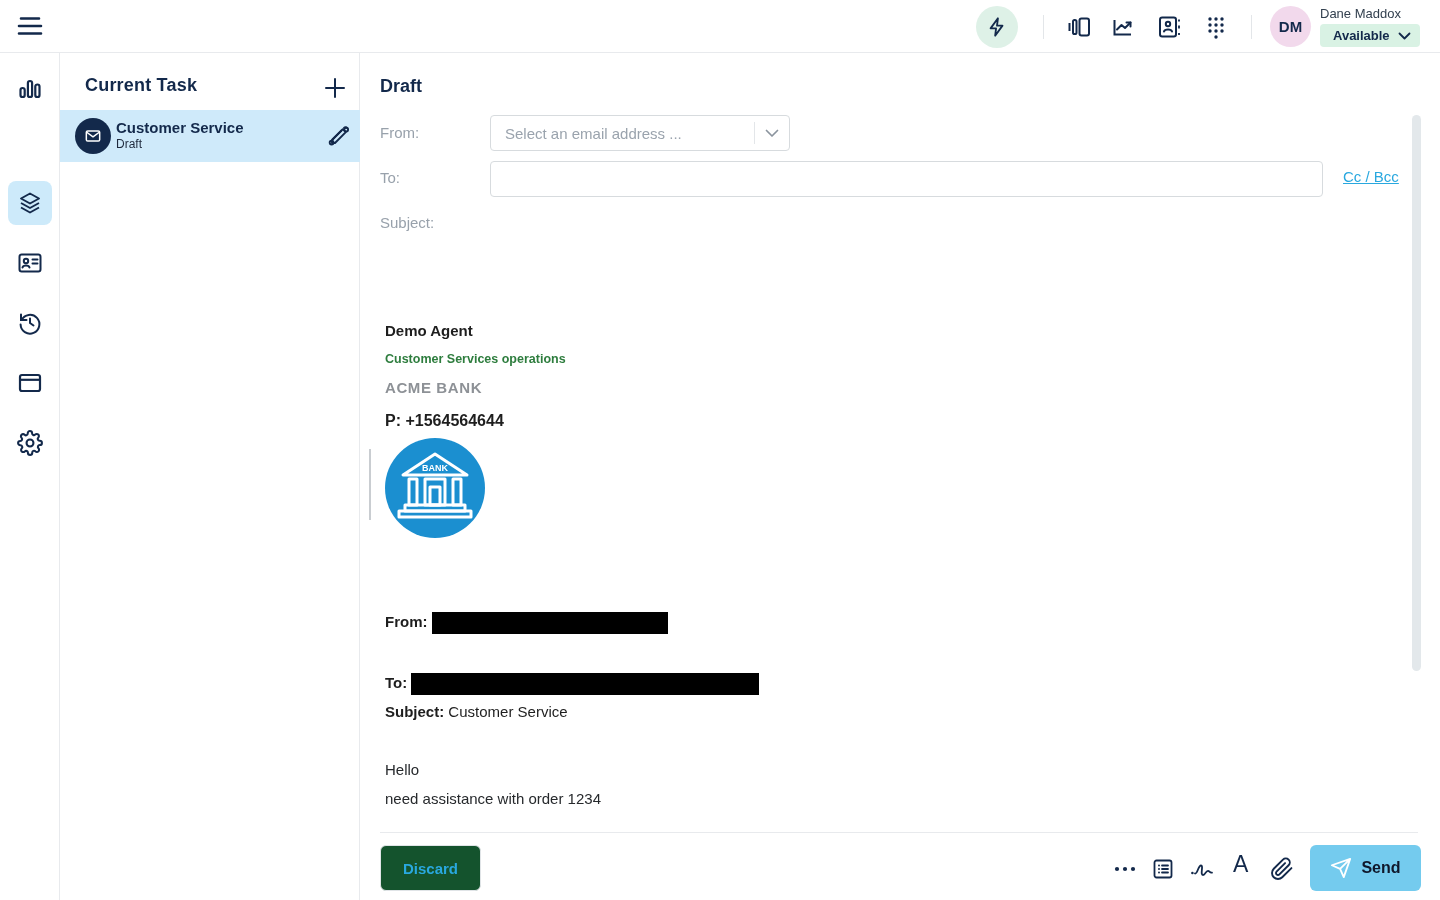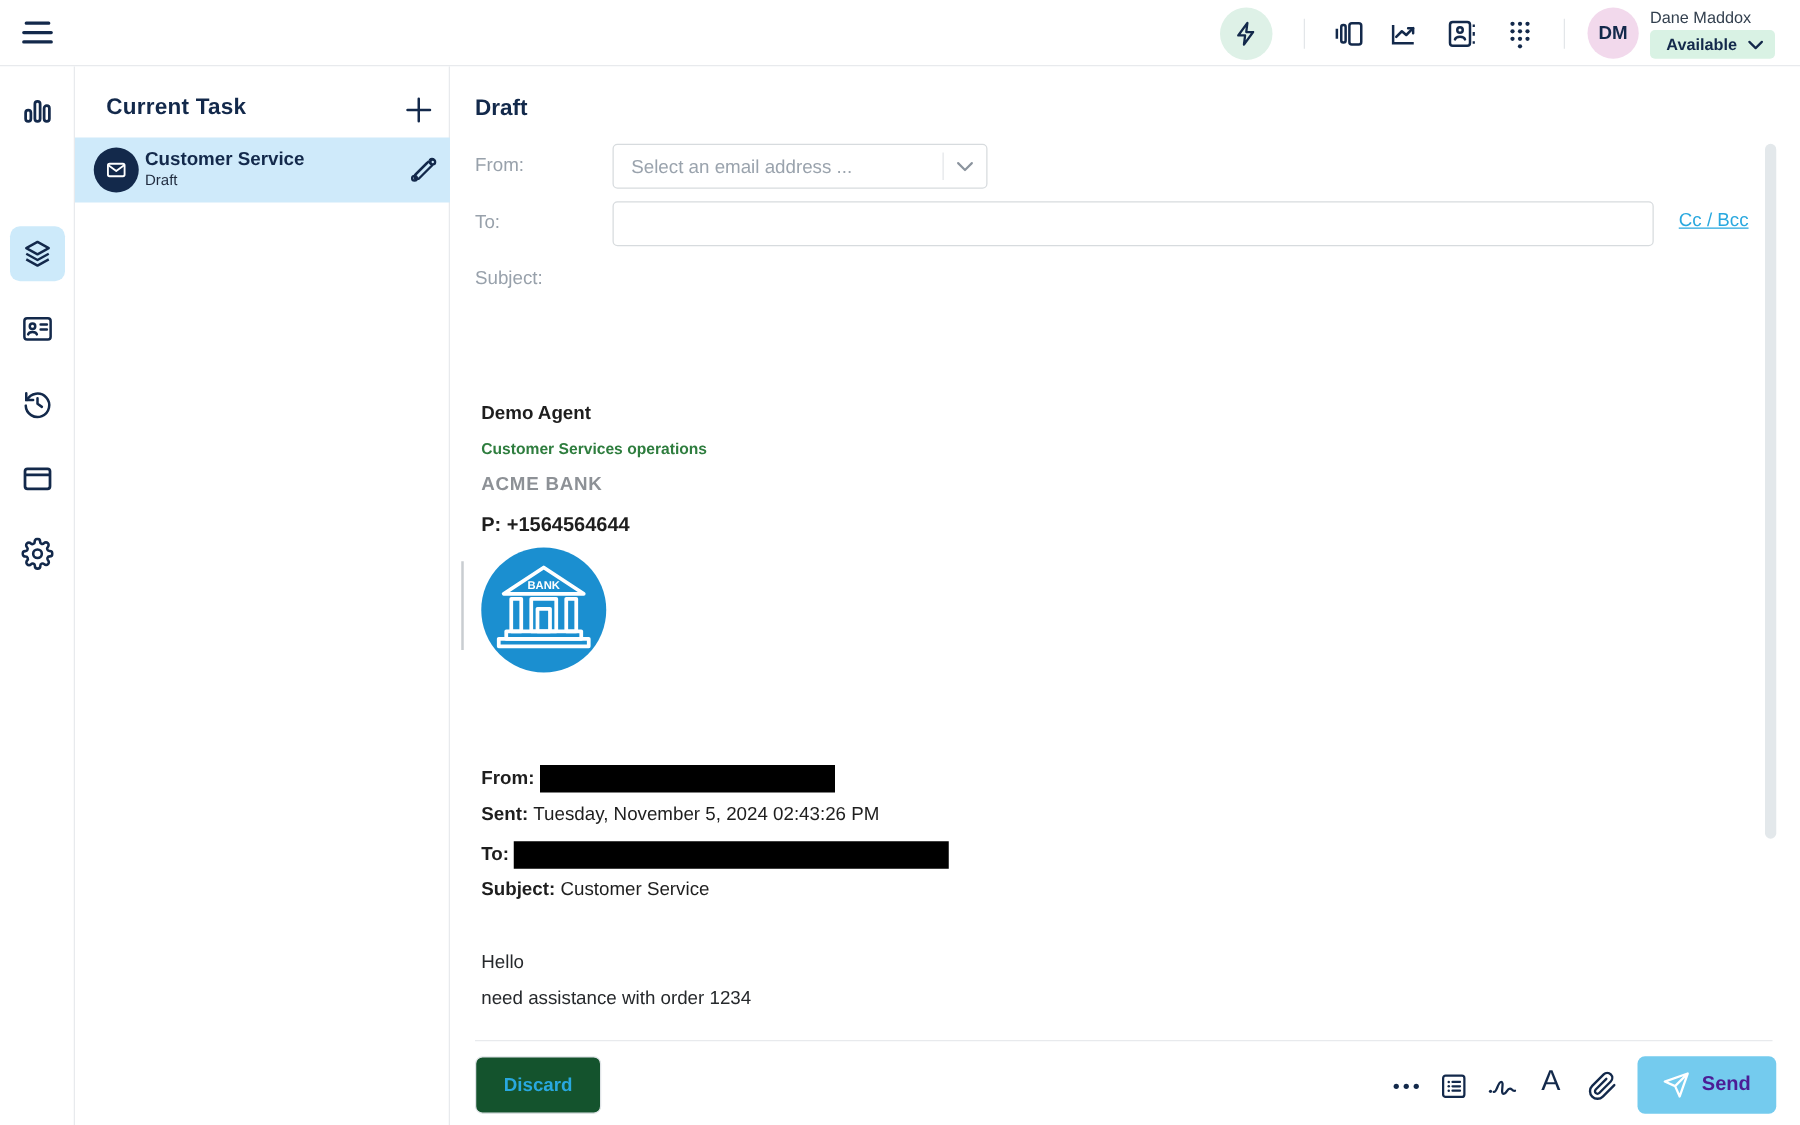--- a/index.html
+++ b/index.html
@@ -56,21 +56,21 @@
   .q-row b { font-weight:bold; }
   .redact { display:inline-block; background:#000; height:22px; vertical-align:middle; margin-left:4px; }
   .body-line { position:absolute; left:5px; font-size:15px; color:#26292c; }
 
   
   .compose-footer-line { left:380px; top:832px; width:1038px; height:1px; background:#e8eaed; }
   .discard-btn { left:380px; top:845px; width:101px; height:46px; background:#14532d; border:1px solid #e0e4e7; border-radius:6px; color:#29a8df; font-size:15px; font-weight:bold; display:flex; align-items:center; justify-content:center; cursor:pointer; }
   .ft-icon { top:857px; width:24px; height:24px; cursor:pointer; }
   .font-a { top:853px; font-size:23px; font-weight:500; color:#13294b; cursor:pointer; line-height:1; }
   .send-btn { left:1310px; top:845px; width:111px; height:46px; background:#74cbee; border:none; border-radius:6px; display:flex; align-items:center; justify-content:center; gap:9px; cursor:pointer; }
-  .send-btn span { color:#4c1d95; font-size:16px; font-weight:bold; font-family:"Liberation Sans", sans-serif; }
+  .send-btn span { color:#0f172a; font-size:16px; font-weight:bold; font-family:"Liberation Sans", sans-serif; }
 
   .scrollbar-thumb { left:1412px; top:115px; width:9px; height:556px; background:#e3e8eb; border-radius:5px; cursor:pointer; }
 </style>
 </head>
 <body>
 
 <div class="app">
 
   <div class="header">
     <div class="abs hamburger">
@@ -252,23 +252,20 @@
         <rect x="40" y="41" width="20" height="26"></rect>
         <rect x="45" y="49" width="10" height="18"></rect>
         <rect x="20" y="67" width="60" height="6"></rect>
         <rect x="14" y="73" width="72" height="6"></rect>
       </svg>
     </div>
 
     <div class="q-row" style="top:367px;">
       <b>From:</b><span class="redact" style="width:236px;"></span>
     </div>
-    <div class="q-row" style="top:398px;">
-      <b>Sent:</b>&nbsp;<span>Tuesday, November 5, 2024 02:43:26 PM</span>
-    </div>
     <div class="q-row" style="top:428px;">
       <b>To:</b><span class="redact" style="width:348px;"></span>
     </div>
     <div class="q-row" style="top:458px;">
       <b>Subject:</b>&nbsp;<span>Customer Service</span>
     </div>
 
     <div class="body-line" style="top:516px;">Hello</div>
     <div class="body-line" style="top:545px;">need assistance with order 1234</div>
   </div>

